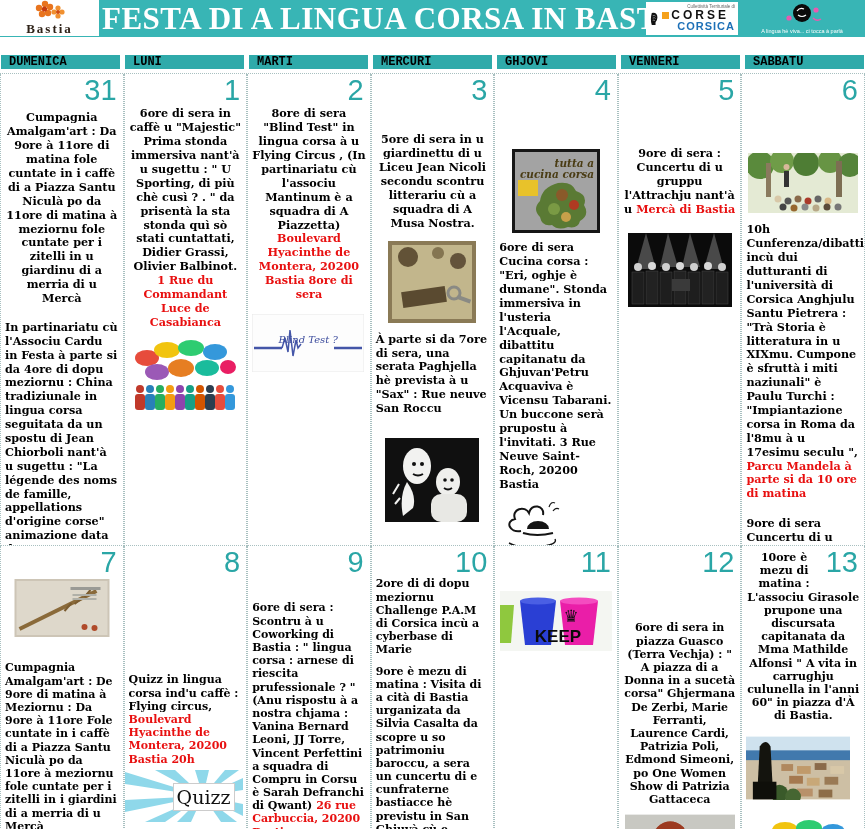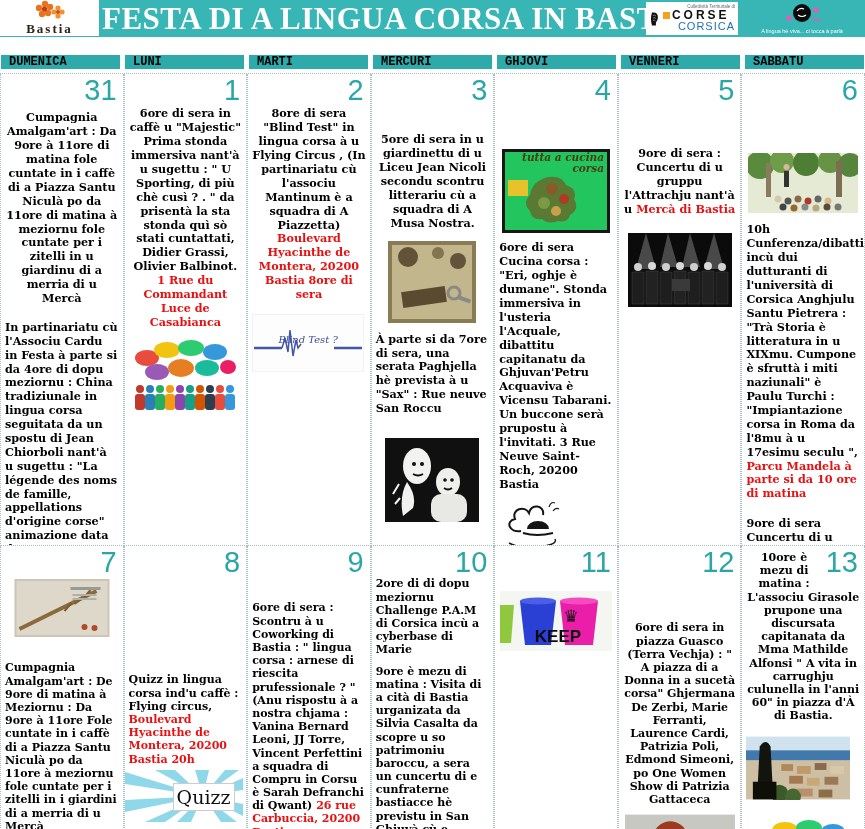--- a/index.html
+++ b/index.html
@@ -14,21 +14,21 @@
                   color:#2e2218; letter-spacing:2px; line-height:1; }
   .main-title { position:absolute; left:102px; top:1px; font-family:"Liberation Serif", serif;
                 font-weight:700; font-size:31px; color:#fff; letter-spacing:.5px; white-space:nowrap; }
   .corse-box { position:absolute; right:127px; top:2px; width:92px; height:33px; background:#fff;
                display:flex; align-items:center; padding:1px 3px; gap:3px;text-align:right; }
   .corse-txt { line-height:1; }
   .corse-tag { font-family:"Liberation Sans", sans-serif; font-size:4.5px; color:#666; }
   .corse-name { font-family:"Liberation Sans", sans-serif; font-weight:700; font-size:12px;
                 letter-spacing:3px; color:#111; display:flex; align-items:center; gap:2px; }
   .corse-sq { width:7px; height:7px; background:#f5a11c; display:inline-block; }
-  .corse-sub { font-family:"Liberation Sans", sans-serif; font-weight:400; font-size:11px;
+  .corse-sub { font-family:"Liberation Sans", sans-serif; font-weight:700; font-size:11px;
                letter-spacing:1px; color:#1d70b7;margin-left:15px; }
   .lingua-box { position:absolute; right:4px; top:2px; width:118px; height:33px;
                 display:flex; flex-direction:column; align-items:center; justify-content:center; }
   .lingua-caption { font-family:"Liberation Sans", sans-serif; font-size:5.5px; color:#fff; margin-top:1px; }
 
   
   .dayrow { display:grid; grid-template-columns:repeat(7,1fr); gap:5px; padding:18px 1px; background:#fff; height:20px; }
   .daycell { background:#2faaaa; color:#000; font-family:"Liberation Mono", monospace;
              font-weight:700; font-size:12px; padding-left:8px; display:flex; align-items:center; }
 
@@ -45,21 +45,21 @@
   .r2 .txt { font-size:11px; line-height:1.2; }
   .center { text-align:center; }
   .red { color:#e81010; font-weight:700; }
   .img { display:block; }
   .imgc { display:flex; justify-content:center; }
 
   
   .blindtest { position:relative; width:112px; height:58px; }
   .bt-label { position:absolute; left:0; right:0; top:20px; text-align:center; font-style:italic;
               font-size:10px; color:#3a4a9c; font-family:"DejaVu Serif", serif; }
-  .cucina-book { width:108px; height:84px; background:#22c55e; border:3px solid #161616; padding:0 3px; position:relative; }
+  .cucina-book { width:88px; height:84px; background:#a3a3a3; border:3px solid #161616; padding:6px 3px; position:relative; }
   .cb-title { font-style:italic; font-weight:700; font-size:10.5px; line-height:1; color:#4a3c14; text-align:right; }
   .cb-side { position:absolute; left:3px; top:28px; width:20px; height:16px; background:#e8c22a; }
   .quizz-wrap { position:relative; width:118px; height:52px; margin-left:-4px; }
   .quizz-label { position:absolute; left:48px; top:13px; width:62px; height:28px; background:#fff;
                  border:1px solid #ccc; text-align:center; font-family:"DejaVu Serif", serif;
                  font-size:19px; color:#111; line-height:26px; }
 
   .bottombar { height:8px; background:#38b5b5; margin-top:3px; }
 </style>
 </head>

